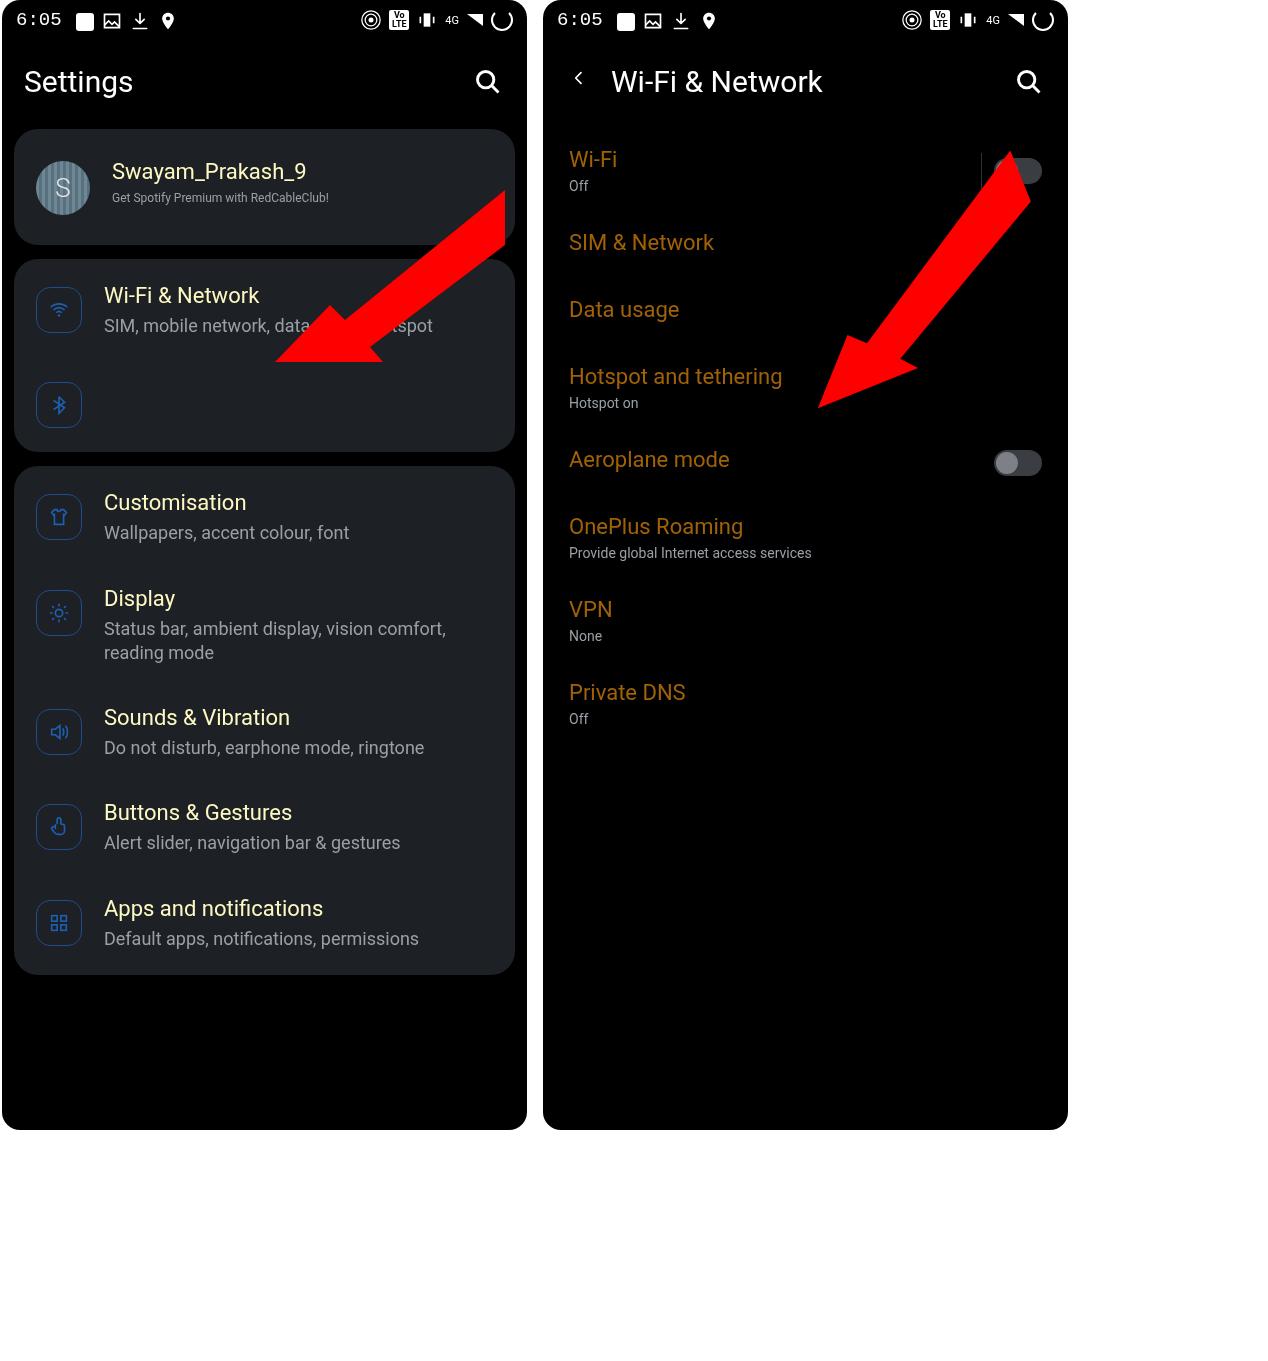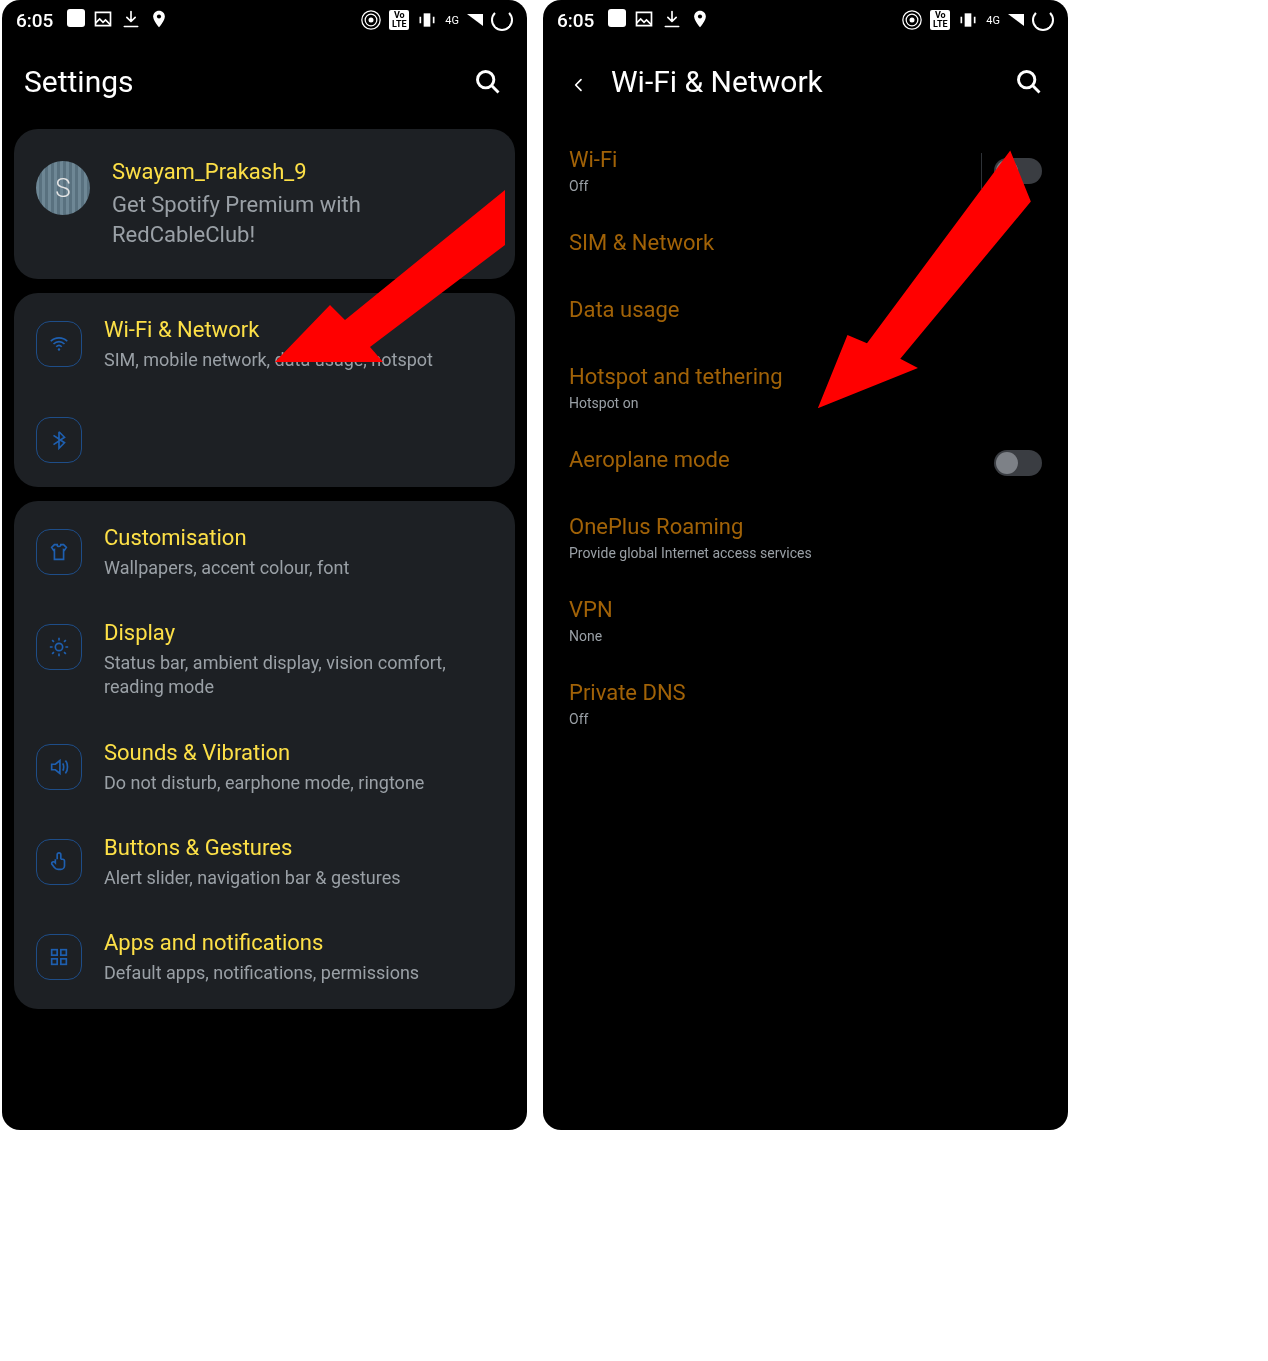--- a/index.html
+++ b/index.html
@@ -27,63 +27,63 @@
   
   .statusbar {
     display:flex;
     align-items:center;
     justify-content:space-between;
     height:40px;
     padding:0 14px;
     font-size:19px;
     color:#fff;
   }
-  .sb-left { display:flex; align-items:flex-start; gap:8px;}
+  .sb-left { display:flex; align-items:flex-end; gap:8px;font-family:Liberation Mono, monospace;}
   .sb-right { display:flex; align-items:center; gap:8px;}
   .sb-right svg, .sb-left svg { display:block; }
   .app-icon-sq { width:18px; height:18px; background:#fff; border-radius:3px;}
   .clock { font-weight:500; margin-right:6px;}
   .status-icon { width:20px; height:20px; fill:#fff; display:flex; align-items:center; justify-content:center;}
   .status-icon svg { width:100%; height:100%; fill:#fff;}
   .volte { font-size:9px; font-weight:700; background:#fff; color:#000; border-radius:2px; padding:1px 10px; line-height:1; display:flex;flex-direction:column;align-items:center;width:20px;}
   .volte span{display:block;}
   .txt4g { font-size:11px;color:#fff;display:flex;align-items:center;}
   .signal { width:0;height:0;border-style:solid;border-width:0 16px 12px 0;border-color:transparent #fff transparent transparent;}
   .spinner { width:22px;height:22px;border:2.5px solid #fff; border-top-color:transparent; border-radius:50%;}
 
   
   .header {
     display:flex; align-items:center; justify-content:space-between;
     padding: 24px 22px 30px 22px;
   }
-  .header-left { display:flex; align-items:flex-end; gap:18px;}
+  .header-left { display:flex; align-items:flex-start; gap:18px;}
   .back-btn { width:28px; height:28px; display:flex; align-items:center; justify-content:center; }
   .back-btn svg{width:16px;height:24px;stroke:#fff;stroke-width:2.5;fill:none;stroke-linecap:round;stroke-linejoin:round;}
   .page-title { font-size:30px; font-weight:400; color:#fff;}
   .search-btn { width:34px;height:34px;display:flex;align-items:center;justify-content:center;}
   .search-btn svg{width:28px;height:28px;stroke:#fff;stroke-width:2.5;fill:none;}
 
   
   .cards { padding: 0 12px; display:flex; flex-direction:column; gap:14px; }
   .card { background:#1d2024; border-radius:24px; padding:4px 0;}
   .row { display:flex; align-items:flex-start; gap:22px; padding:20px 22px;}
   .row .icon-shell {
     width:46px;height:46px;border:1.5px solid #1e4d88;border-radius:14px;
     display:flex;align-items:center;justify-content:center;flex-shrink:0;
     margin-top:4px;
   }
   .row .icon-shell svg{width:22px;height:22px;stroke:#1e5fb0;fill:none;stroke-width:1.8;}
   .row .text { flex:1; min-width:0;}
-  .row .title { font-size:22px; color:#fde047; margin-bottom:6px;}
+  .row .title { font-size:22px; color:#fef9c3; margin-bottom:6px;}
   .row .sub { font-size:18px; color:#9aa0a6; line-height:1.35;}
   .avatar-shell { width:54px;height:54px;border-radius:50%;flex-shrink:0;background:repeating-linear-gradient(90deg,#6e8795 0 3px,#59717f 3px 6px);display:flex;align-items:center;justify-content:center;margin-top:2px;}
   .avatar-letter{font-size:26px;color:#e5e5e5;font-weight:300;}
   .profile-row { padding:26px 22px;}
   .profile-row .title{font-size:22px;}
-  .profile-row .sub{font-size:22px;}
+  .profile-row .sub{font-size:12px;}
 
   
   .list { padding: 0 0; }
   .list-item { padding:18px 26px;}
   .list-item .l-title { font-size:22px; color:#a16207; margin-bottom:6px;}
   .list-item .l-sub { font-size:14px; color:#9aa0a6;}
   .list-item.with-toggle { display:flex; align-items:center; justify-content:space-between;}
   .list-item.with-toggle .l-texts{flex:1;}
   .vsep { width:1px;background:#2e3237;height:36px;margin-right:12px;}
   .toggle { width:48px;height:26px;background:#3a3d42;border-radius:13px;position:relative;flex-shrink:0;}

